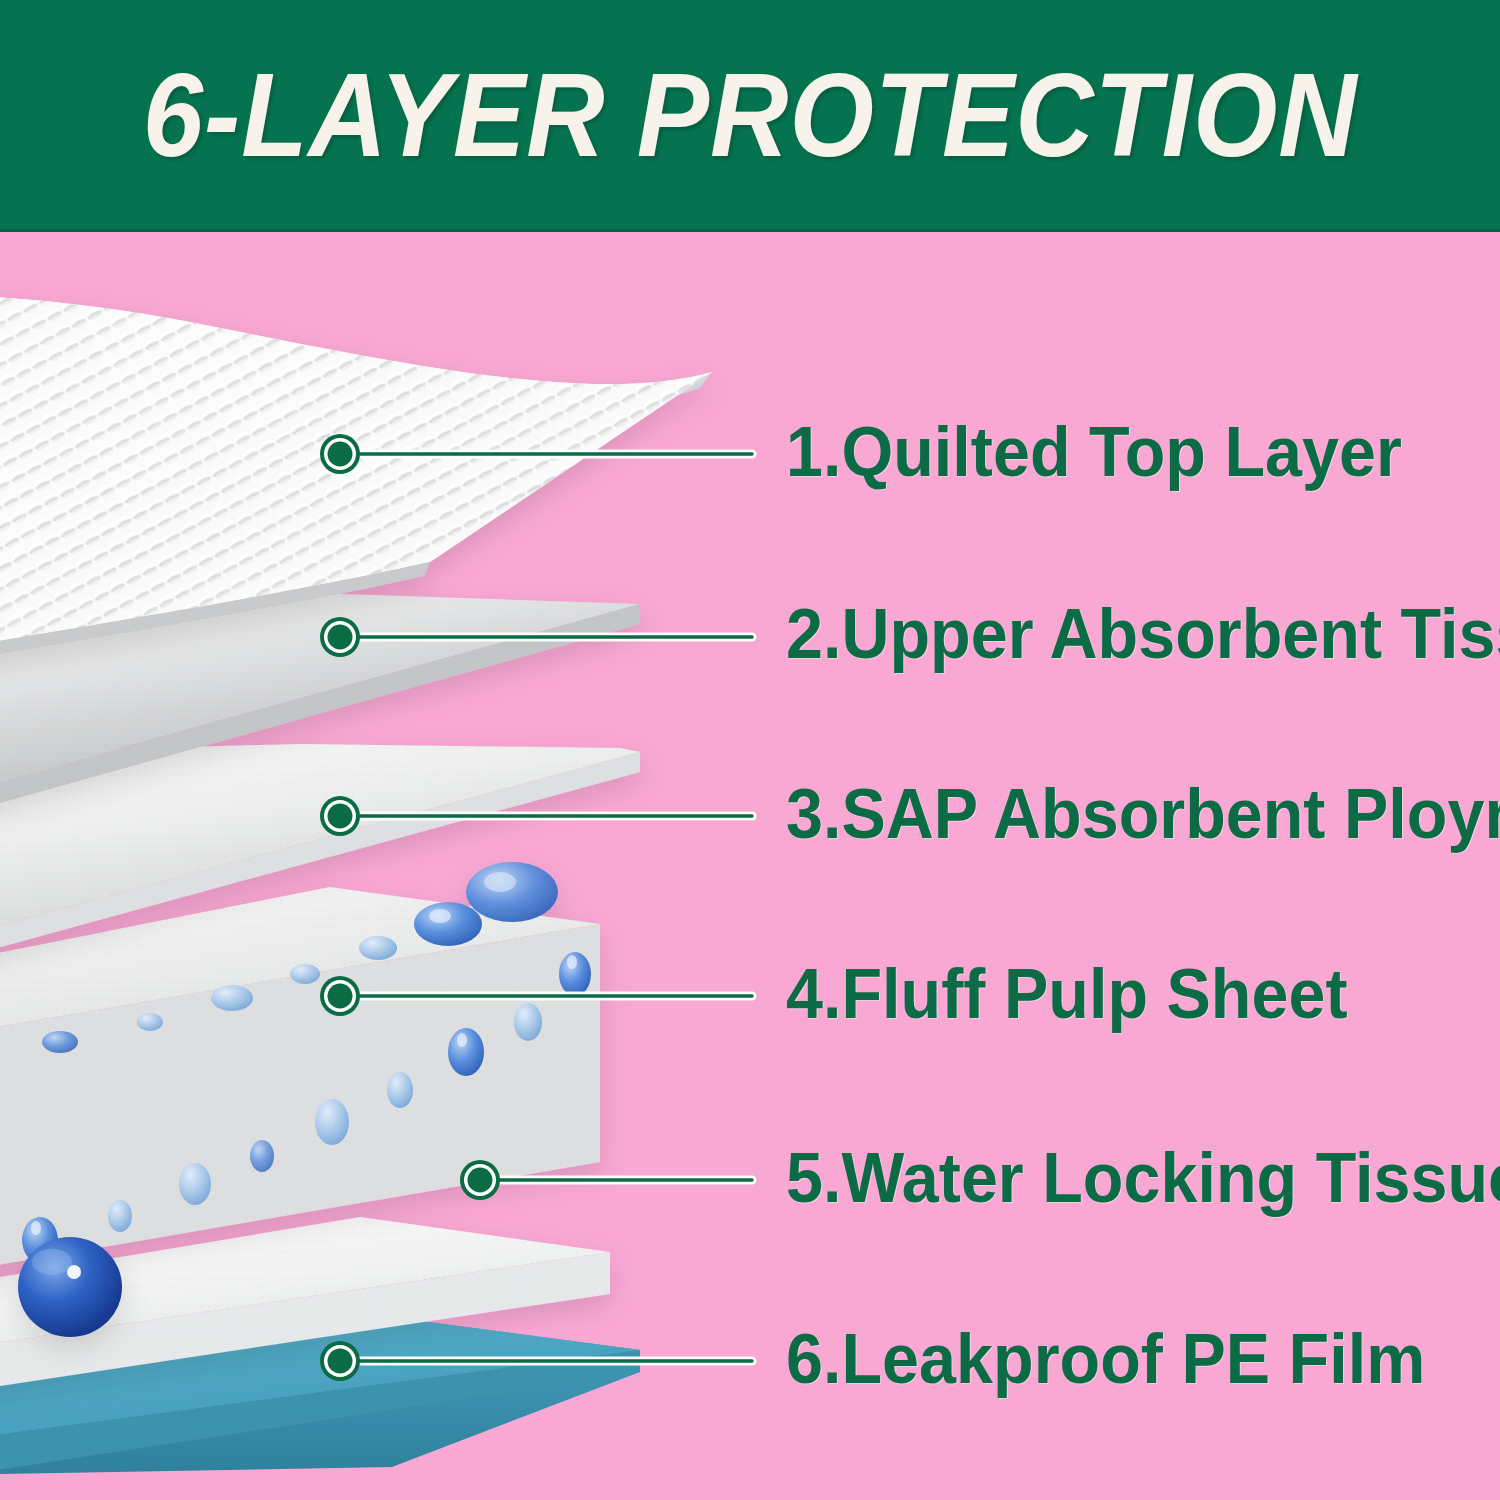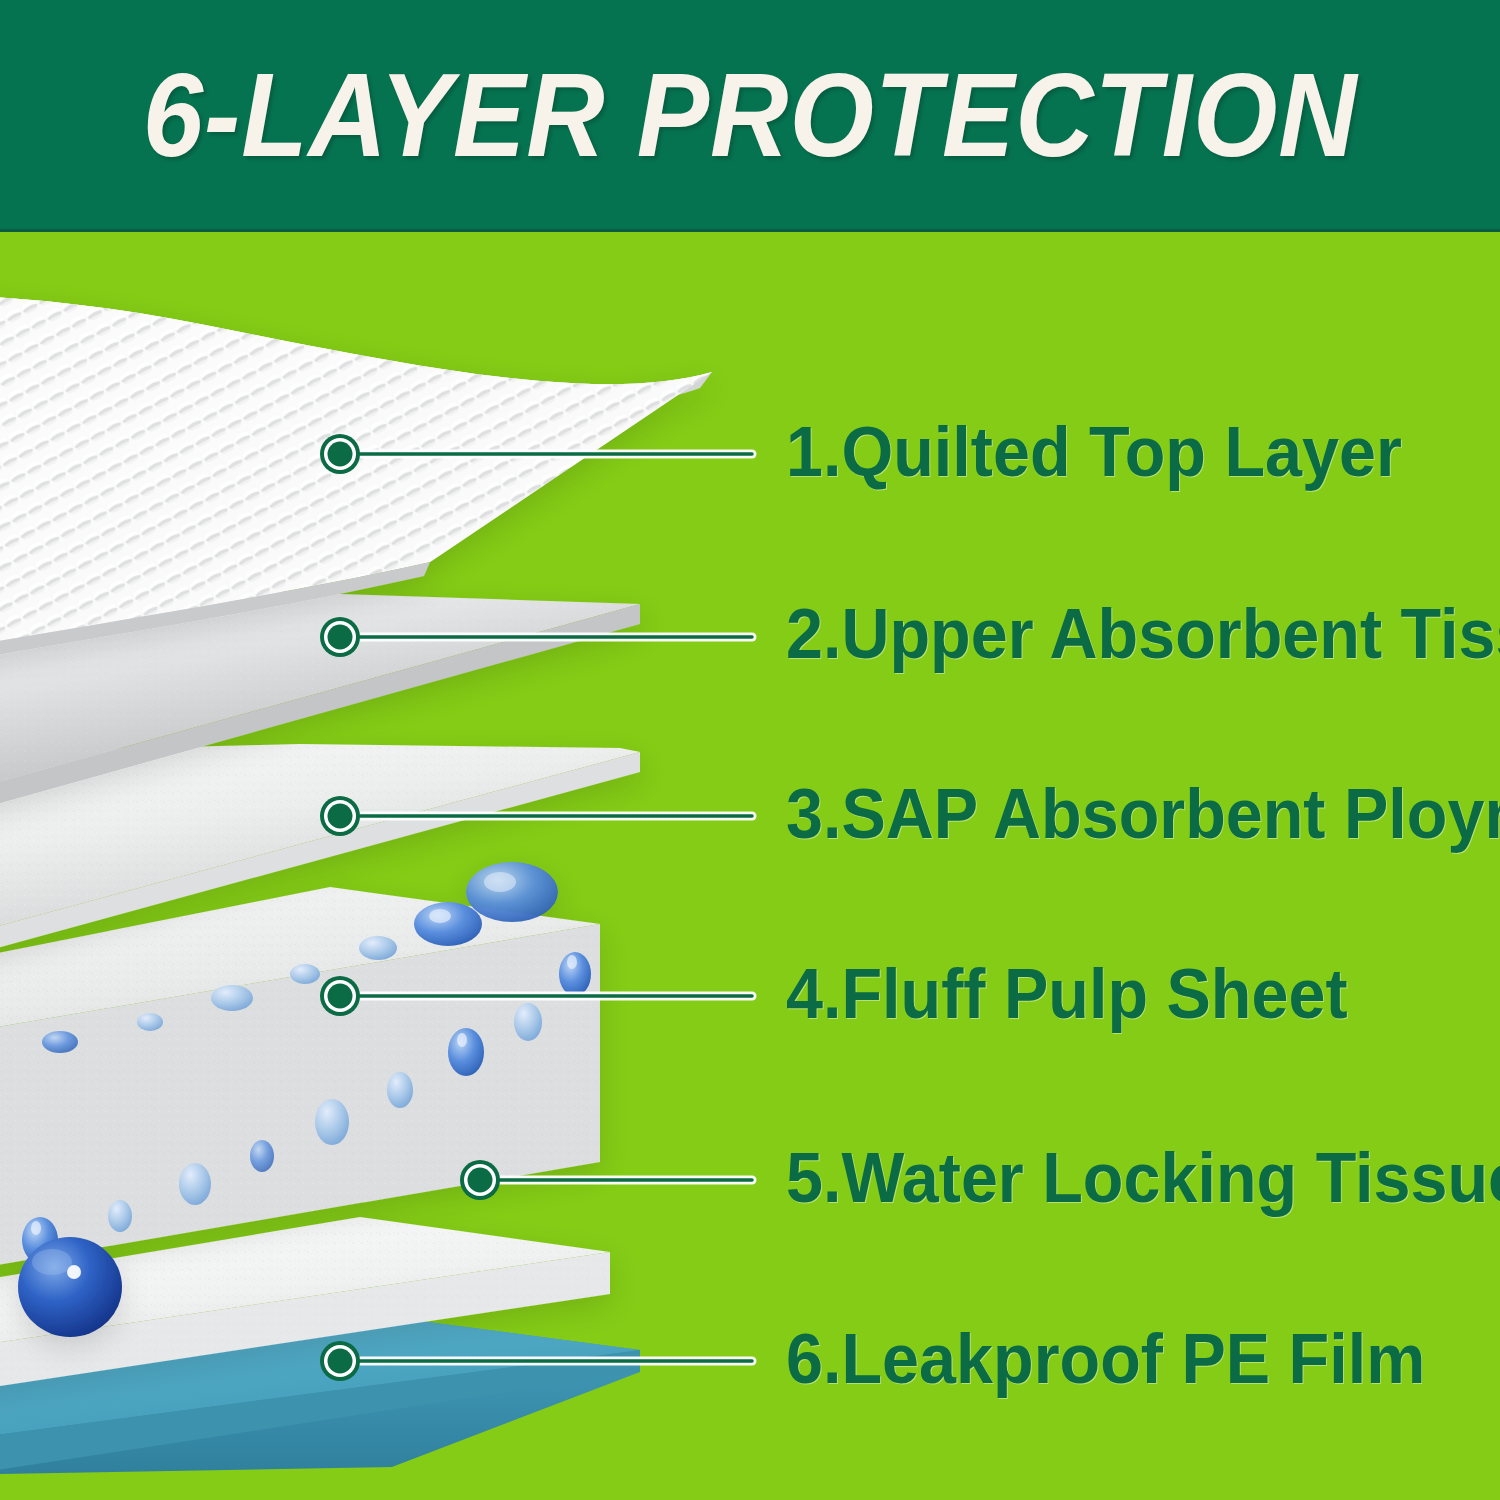--- a/index.html
+++ b/index.html
@@ -4,21 +4,21 @@
 <style>
   html, body {
     margin: 0;
     padding: 0;
     background: #F5F0EA;
   }
   #root {
     position: relative;
     width: 1500px;
     height: 1500px;
-    background: #84cc16;
+    background: #f9a8d4;
     overflow: hidden;
     font-family: "Liberation Sans", sans-serif;
   }
 
   
   .banner {
     position: absolute;
     left: 0; top: 0;
     width: 1500px;
     height: 232px;

